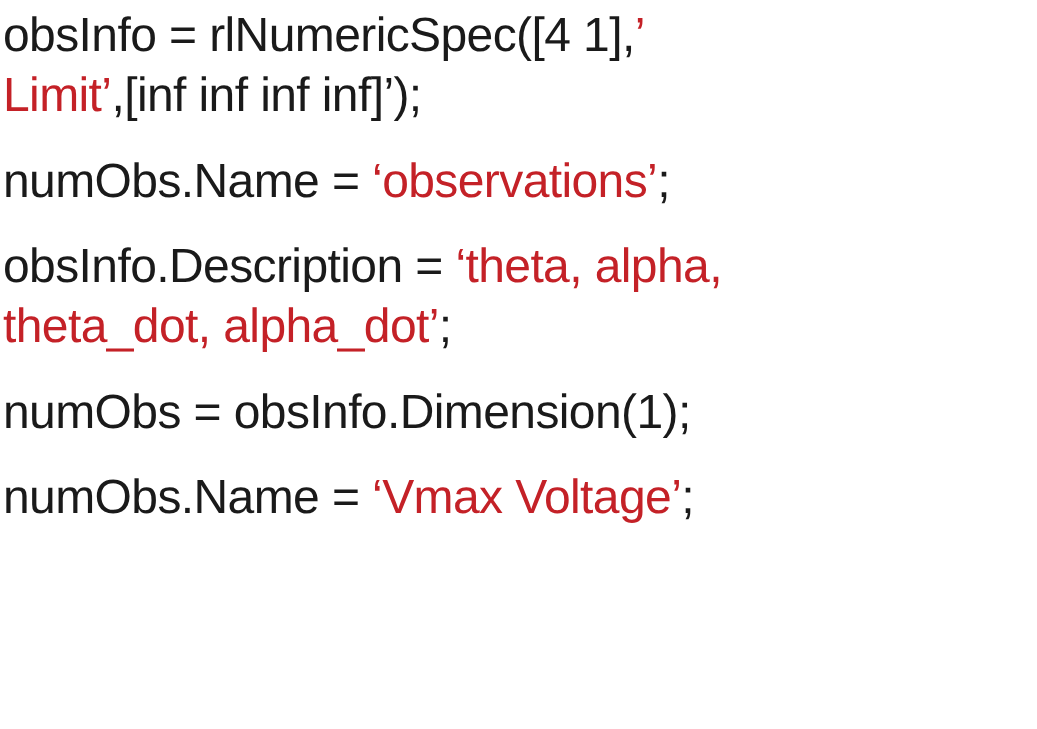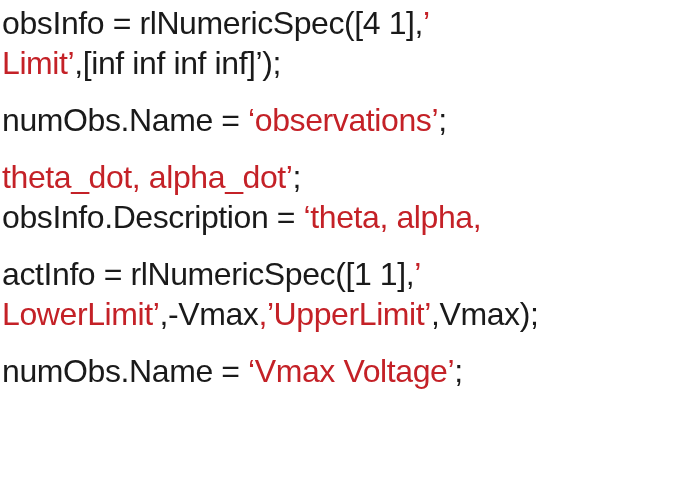--- a/index.html
+++ b/index.html
@@ -41,23 +41,22 @@
 
 <div class="code-block">
     <div class="statement">
       <div class="line"><span class="seg code">obsInfo = rlNumericSpec([4 1],</span><span class="seg string">’</span></div>
       <div class="line"><span class="seg string">Limit’</span><span class="seg code">,[inf inf inf inf]’);</span></div>
     </div>
     <div class="statement">
       <div class="line"><span class="seg code">numObs.Name = </span><span class="seg string">‘observations’</span><span class="seg code">;</span></div>
     </div>
     <div class="statement">
+      <div class="line"><span class="seg code">obsInfo.Description = </span><span class="seg string">‘theta, alpha,</span></div>
       <div class="line"><span class="seg string">theta_dot, alpha_dot’</span><span class="seg code">;</span></div>
-      <div class="line"><span class="seg code">obsInfo.Description = </span><span class="seg string">‘theta, alpha,</span></div>
     </div>
     <div class="statement">
-      <div class="line"><span class="seg code">actInfo = rlNumericSpec([1 1],</span><span class="seg string">’</span></div>
-      <div class="line"><span class="seg string">LowerLimit’</span><span class="seg code">,-Vmax</span><span class="seg string">,’UpperLimit’</span><span class="seg code">,Vmax);</span></div>
+      <div class="line"><span class="seg code">numObs = obsInfo.Dimension(1);</span></div>
     </div>
     <div class="statement">
       <div class="line"><span class="seg code">numObs.Name = </span><span class="seg string">‘Vmax Voltage’</span><span class="seg code">;</span></div>
     </div>
   </div>
 
 </body></html>

